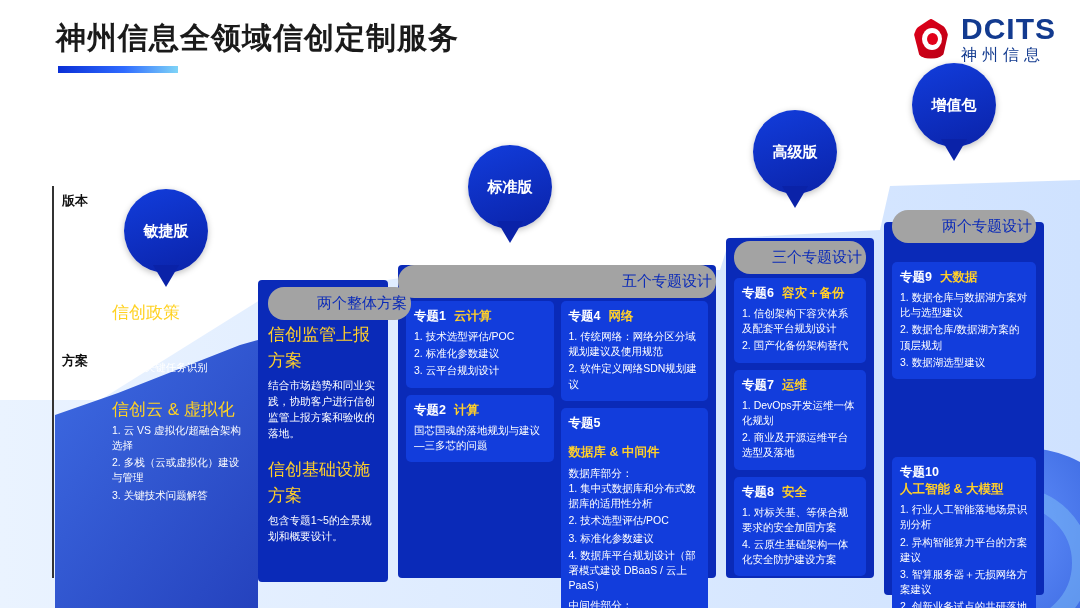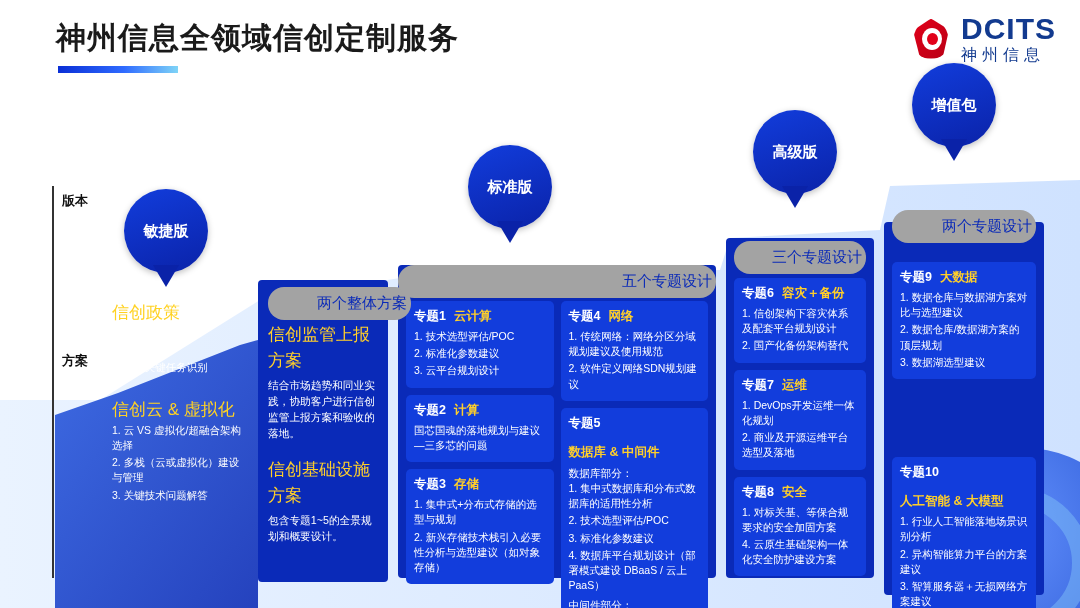--- a/index.html
+++ b/index.html
@@ -228,30 +228,20 @@
       </div>
       <div class="card">
         <div class="card-hd">
           <span class="no">专题2</span>
           <span class="nm">计算</span>
         </div>
         <ul class="items">
           <li>国芯国魂的落地规划与建议—三多芯的问题</li>
         </ul>
       </div>
-      <div class="card">
-        <div class="card-hd">
-          <span class="no">专题3</span>
-          <span class="nm">存储</span>
-        </div>
-        <ul class="items">
-          <li>1. 集中式+分布式存储的选型与规划</li>
-          <li>2. 新兴存储技术栈引入必要性分析与选型建议（如对象存储）</li>
-        </ul>
-      </div>
     </div>
 
     <div style="flex:1;">
       <div class="card">
         <div class="card-hd">
           <span class="no">专题4</span>
           <span class="nm">网络</span>
         </div>
         <ul class="items">
           <li>1. 传统网络：网络分区分域规划建议及使用规范</li>
@@ -323,21 +313,21 @@
         <span class="no">专题9</span>
         <span class="nm">大数据</span>
       </div>
       <ul class="items">
         <li>1. 数据仓库与数据湖方案对比与选型建议</li>
         <li>2. 数据仓库/数据湖方案的顶层规划</li>
         <li>3. 数据湖选型建议</li>
       </ul>
     </div>
     <div class="card" style="margin-top:78px;">
-      <div class="card-hd" style="flex-direction:column; gap:12px; align-items:flex-start;">
+      <div class="card-hd" style="flex-direction:column; gap:0; align-items:flex-start;">
         <span class="no">专题10</span>
         <span class="nm">人工智能 &amp; 大模型</span>
       </div>
       <ul class="items">
         <li>1. 行业人工智能落地场景识别分析</li>
         <li>2. 异构智能算力平台的方案建议</li>
         <li>3. 智算服务器＋无损网络方案建议</li>
         <li>2. 创新业务试点的共研落地</li>
       </ul>
     </div>

